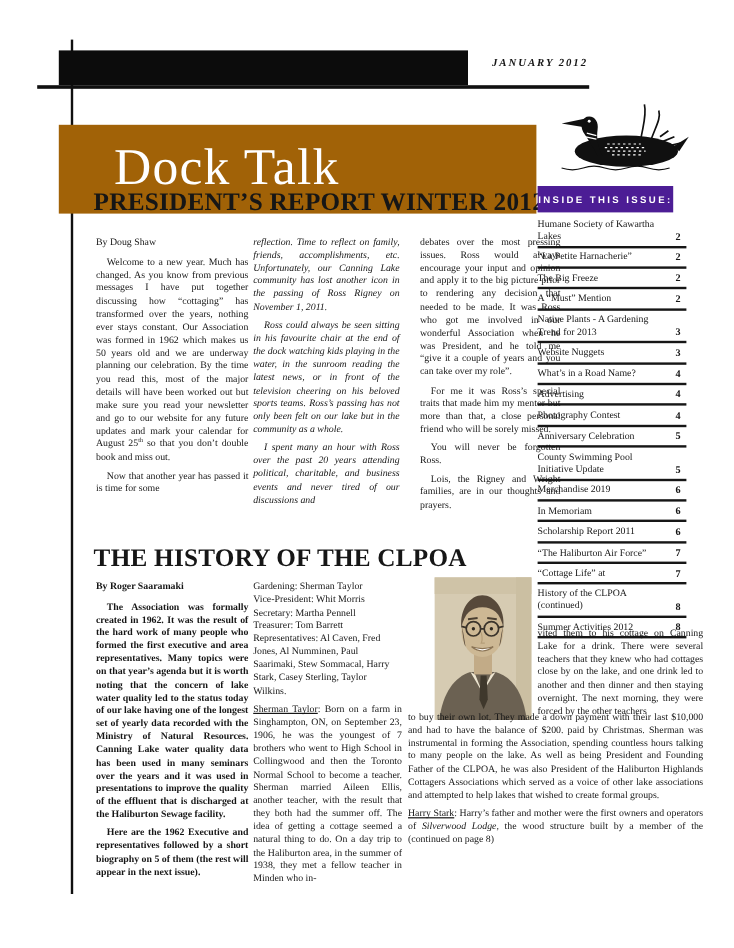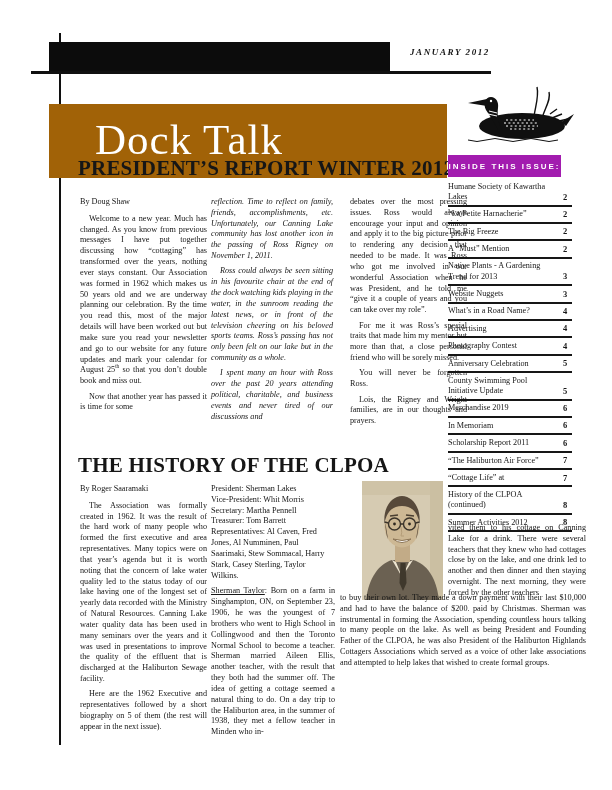--- a/index.html
+++ b/index.html
@@ -15,36 +15,36 @@
   .topbar{position:absolute;left:49px;top:42px;width:341px;height:29px;background:#0c0c0c;}
   .issue-date{position:absolute;left:410px;top:47px;font-size:9px;letter-spacing:1.6px;font-weight:bold;font-style:italic;}
   .banner{position:absolute;left:49px;top:76px;width:398px;height:74px;background:#a16207;margin-top:28px;}
   .banner .title{color:#ffffff;font-size:43px;line-height:72px;padding-left:46px;letter-spacing:1px;}
   .loon{position:absolute;left:460px;top:84px;width:120px;height:64px;}
   
   .sec-heading{position:absolute;font-weight:bold;font-size:21px;letter-spacing:.2px;white-space:nowrap;}
   .h-pr{left:78px;top:156px;}
   .h-hist{left:78px;top:453px;}
   
-  .inside-box{position:absolute;left:448px;top:155px;width:113px;height:22px;background:#a21caf;
+  .inside-box{position:absolute;left:448px;top:155px;width:113px;height:22px;background:#4c1d95;
     color:#fff;font-family:"Liberation Sans",sans-serif;font-weight:bold;font-size:8px;
     letter-spacing:2px;display:flex;align-items:center;justify-content:center;}
   .toc{position:absolute;left:448px;top:179px;width:124px;}
   .toc-row{display:flex;align-items:flex-end;border-bottom:2px solid #161616;padding:2.5px 0 2px;}
   .toc-title{flex:1;font-size:8.2px;line-height:1.28;padding-right:4px;}
   .toc-page{width:14px;text-align:center;font-weight:bold;font-size:8.5px;line-height:1.28;}
   
   .col{position:absolute;font-size:8.2px;line-height:1.32;text-align:justify;}
   .col p{margin:0 0 4.5px;}
   .col p.ind{text-indent:9px;}
   .byline{margin:0 0 6px !important;text-indent:0;}
   .c-pr1{left:80px;top:197px;width:127px;}
   .c-pr2{left:211px;top:197px;width:122px;font-style:italic;}
   .c-pr3{left:334px;top:197px;width:117px;margin-left:16px;}
-  .c-h1{left:80px;top:484px;width:127px;}
+  .c-h1{left:80px;top:484px;width:127px;font-weight:bold;}
   .c-h2{left:211px;top:484px;width:124px;}
   .c-cont{left:448px;top:523px;width:138px;}
   .c-bottom{left:340px;top:593px;width:246px;}
   .officers{text-align:left;margin:0 0 5px;}
   .uname{text-decoration:underline;}
   .ital{font-style:italic;}
   sup{font-size:.62em;line-height:0;}
   
   .portrait{position:absolute;left:362px;top:481px;width:81px;height:119px;}
 </style>
@@ -181,21 +181,21 @@
   <div class="sec-heading h-hist">THE HISTORY OF THE CLPOA</div>
 
   <div class="col c-h1">
     <p class="byline">By Roger Saaramaki</p>
     <p class="ind">The Association was formally created in 1962.  It was the result of the hard work of many people who formed the first executive and area representatives.  Many topics were on that year’s agenda but it is worth noting that the concern of lake water quality led to the status today of our lake having one of the longest set of yearly data recorded with the Ministry of Natural Resources.  Canning Lake water quality data has been used in many seminars over the years and it was used in presentations to improve the quality of the effluent that is discharged at the Haliburton Sewage facility.</p>
     <p class="ind">Here are the 1962 Executive and representatives followed by a short biography on 5 of them (the rest will appear in the next issue).</p>
   </div>
 
   <div class="col c-h2">
     <div class="officers">
-      <div>President:  Sherman Lakes</div>
+      <div>Gardening:  Sherman Taylor</div>
       <div>Vice-President:  Whit Morris</div>
       <div>Secretary:  Martha Pennell</div>
       <div>Treasurer:  Tom Barrett</div>
       <div>Representatives:  Al Caven, Fred Jones, Al Numminen, Paul Saarimaki, Stew Sommacal, Harry Stark, Casey Sterling, Taylor Wilkins.</div>
     </div>
     <p><span class="uname">Sherman Taylor</span><span>:  Born on a farm in Singhampton, ON, on September 23, 1906, he was the youngest of 7 brothers who went to High School in Collingwood and then the Toronto Normal School to become a teacher.  Sherman married Aileen Ellis, another teacher, with the result that they both had the summer off.  The idea of getting a cottage seemed a natural thing to do.  On a day trip to the Haliburton area, in the summer of 1938, they met a fellow teacher in Minden who in-</span></p>
   </div>
 
   <svg class="portrait" viewBox="0 0 81 119">
     <rect x="0" y="0" width="81" height="119" fill="#d6cbb2"></rect>
@@ -221,15 +221,16 @@
     <path d="M39 46 q1.5 6 0 9 l3 0" stroke="#b49d78" stroke-width="1" fill="none"></path>
     <path d="M31 58 Q40 65 49 58 Q40 61 31 58 Z" fill="#fff" stroke="#8a7354" stroke-width="1"></path>
   </svg>
 
   <div class="col c-cont">
     <p>vited them to his cottage on Canning Lake for a drink.  There were several teachers that they knew who had cottages close by on the lake, and one drink led to another and then dinner and then staying overnight.  The next morning, they were forced by the other teachers</p>
   </div>
 
   <div class="col c-bottom">
     <p>to buy their own lot.  They made a down payment with their last $10,000 and had to have the balance of $200. paid by Christmas.  Sherman was instrumental in forming the Association, spending countless hours talking to many people on the lake.  As well as being President and Founding Father of the CLPOA, he was also President of the Haliburton Highlands Cottagers Associations which served as a voice of other lake associations and attempted to help lakes that wished to create formal groups.</p>
+    <p><span class="uname">Harry Stark</span><span>:  Harry’s father and mother were the first owners and operators of </span><span class="ital">Silverwood Lodge</span><span>, the wood structure built by a member of the (continued on page 8)</span></p>
   </div>
 
 </div>
 
 </body></html>

